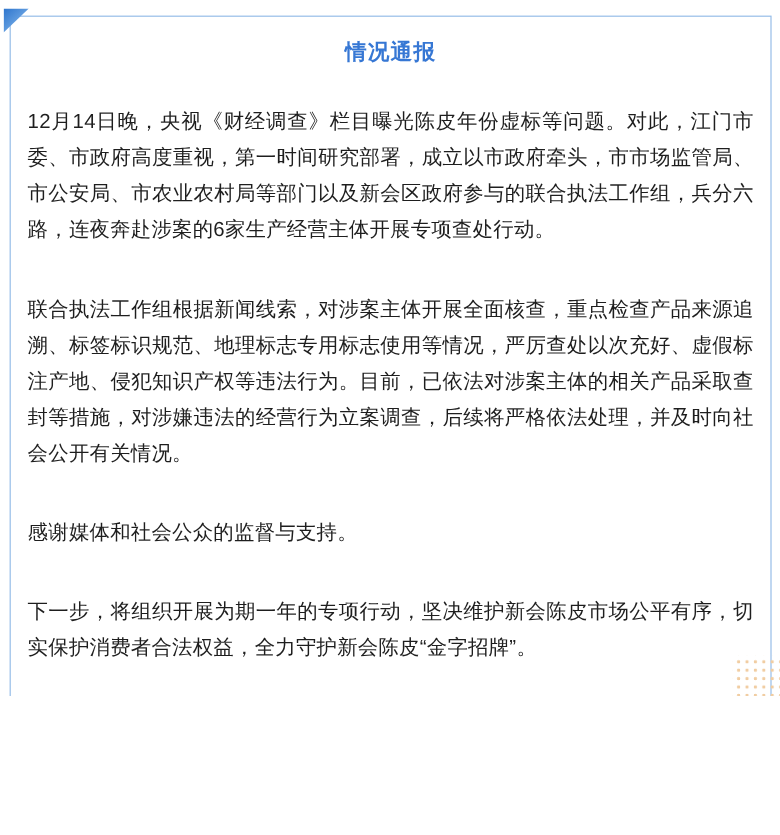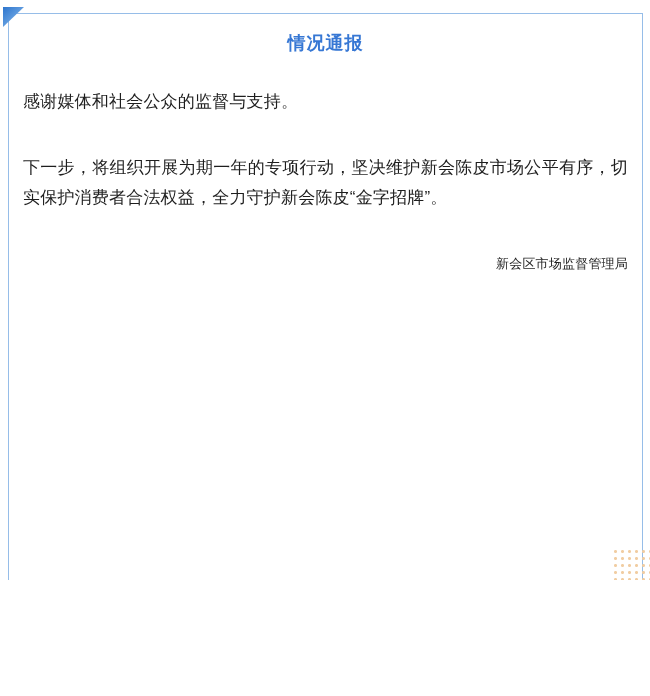--- a/index.html
+++ b/index.html
@@ -105,20 +105,22 @@
       </linearGradient>
     </defs>
     <polygon points="0,20 20,20 20,0" fill="url(#gradBL)"></polygon>
   </svg>
 
   <div class="dot-grid"></div>
 
   <div class="frame">
     <h1 class="notice-title">情况通报</h1>
 
+    <p class="body-para">12月14日晚，央视《财经调查》栏目曝光陈皮年份虚标等问题。对此，江门市委、市政府高度重视，第一时间研究部署，成立以市政府牵头，市市场监管局、市公安局、市农业农村局等部门以及新会区政府参与的联合执法工作组，兵分六路，连夜奔赴涉案的6家生产经营主体开展专项查处行动。</p>
+    <p class="body-para">联合执法工作组根据新闻线索，对涉案主体开展全面核查，重点检查产品来源追溯、标签标识规范、地理标志专用标志使用等情况，严厉查处以次充好、虚假标注产地、侵犯知识产权等违法行为。目前，已依法对涉案主体的相关产品采取查封等措施，对涉嫌违法的经营行为立案调查，后续将严格依法处理，并及时向社会公开有关情况。</p>
     <p class="body-para">感谢媒体和社会公众的监督与支持。</p>
     <p class="body-para">下一步，将组织开展为期一年的专项行动，坚决维护新会陈皮市场公平有序，切实保护消费者合法权益，全力守护新会陈皮“金字招牌”。</p>
 
     <div class="signature-block">
       <div class="signature-line">新会区市场监督管理局</div>
     </div>
   </div>
 
 </div>
 

